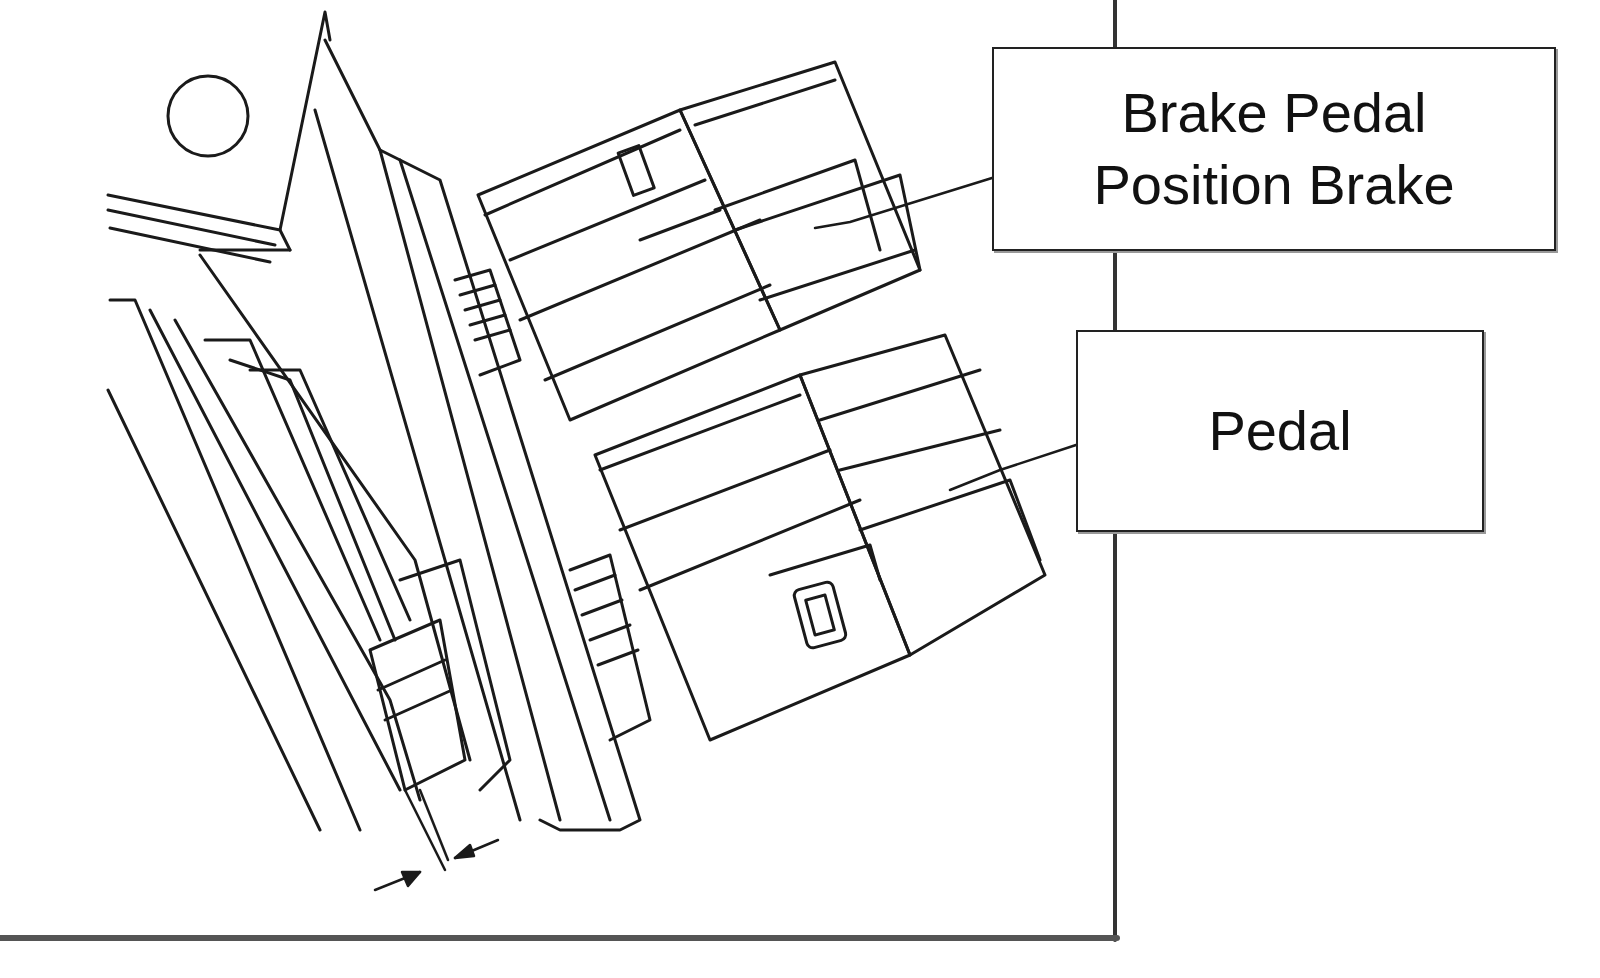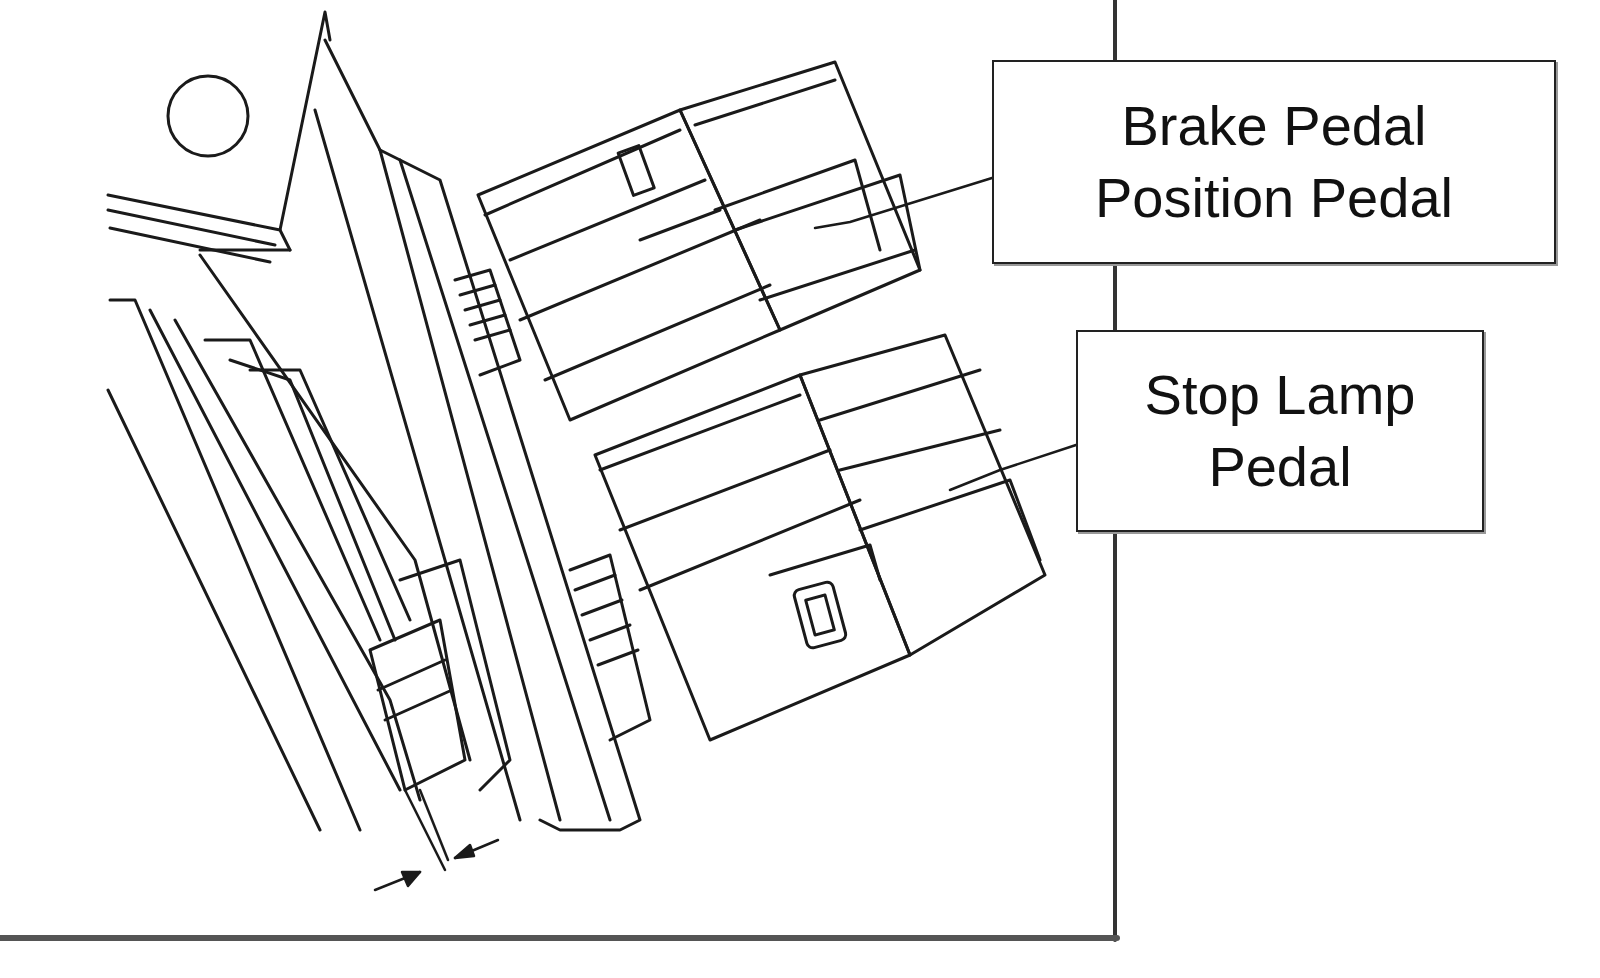--- a/index.html
+++ b/index.html
@@ -4,21 +4,21 @@
 <style>
   html, body { margin:0; padding:0; background:#ffffff; }
   body { width:1600px; height:978px; position:relative; overflow:hidden; font-family:"Liberation Sans", sans-serif; }
   #drawing { position:absolute; left:0; top:0; width:1600px; height:978px; }
   .callout {
     position:absolute; background:#fff; border:2px solid #222;
     box-shadow: 2px 2px 0 #999;
     display:flex; flex-direction:column; align-items:center; justify-content:center;
     font-size:56px; line-height:72px; color:#111; text-align:center;
   }
-  #callout-bpps { left:992px; top:60px; width:560px; height:200px; }
+  #callout-bpps { left:992px; top:47px; width:560px; height:200px; }
   #callout-sls  { left:1076px; top:330px; width:404px; height:198px; }
 </style>
 </head>
 <body>
 
 <svg id="drawing" viewBox="0 0 1600 978" xmlns="http://www.w3.org/2000/svg">
   <g fill="none" stroke="#1a1a1a" stroke-width="3" stroke-linejoin="round" stroke-linecap="round">
 
     <g>
       <line x1="1115" y1="0" x2="1115" y2="940" stroke="#333" stroke-width="4"></line>
@@ -110,19 +110,18 @@
       <line x1="375" y1="890" x2="420" y2="872"></line>
       <polygon points="420,872 402,872 408,886" fill="#1a1a1a"></polygon>
       <line x1="455" y1="858" x2="498" y2="840"></line>
       <polygon points="455,858 470,845 474,856" fill="#1a1a1a"></polygon>
     </g>
   </g>
 </svg>
 
 <div class="callout" id="callout-bpps">
   <span>Brake Pedal</span>
-  <span>Position Pedal</span>
+  <span>Position Brake</span>
 </div>
 
 <div class="callout" id="callout-sls">
-  <span>Stop Lamp</span>
   <span>Pedal</span>
 </div>
 
 </body></html>

